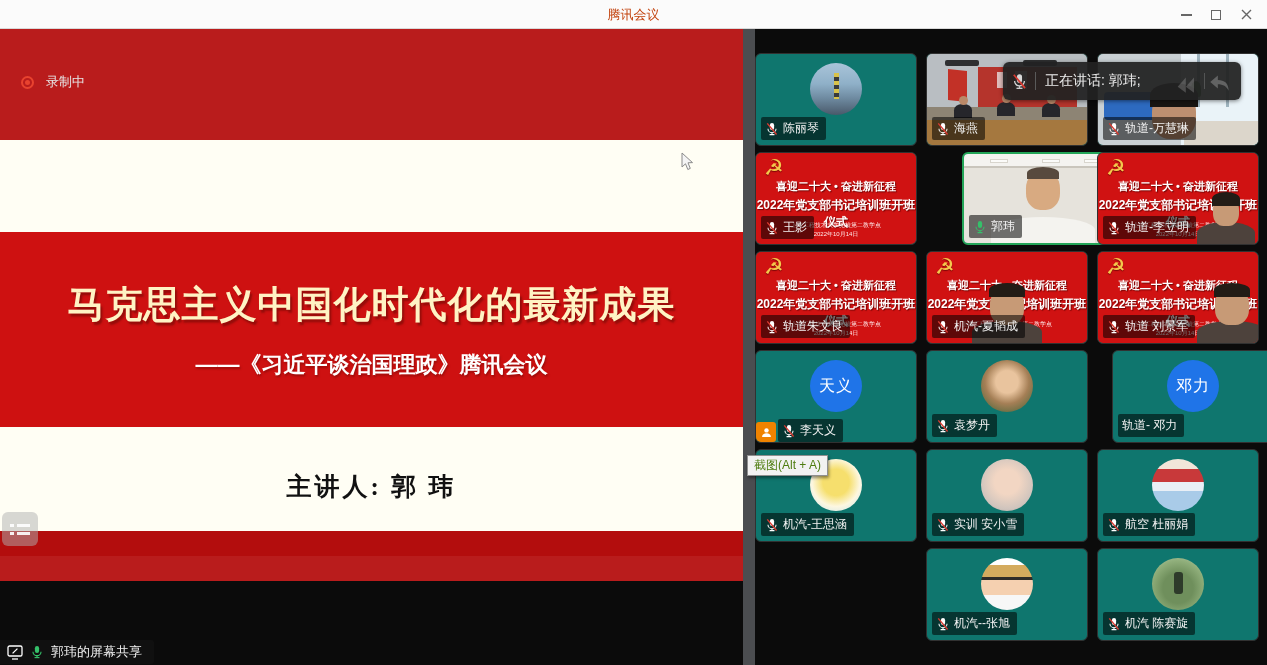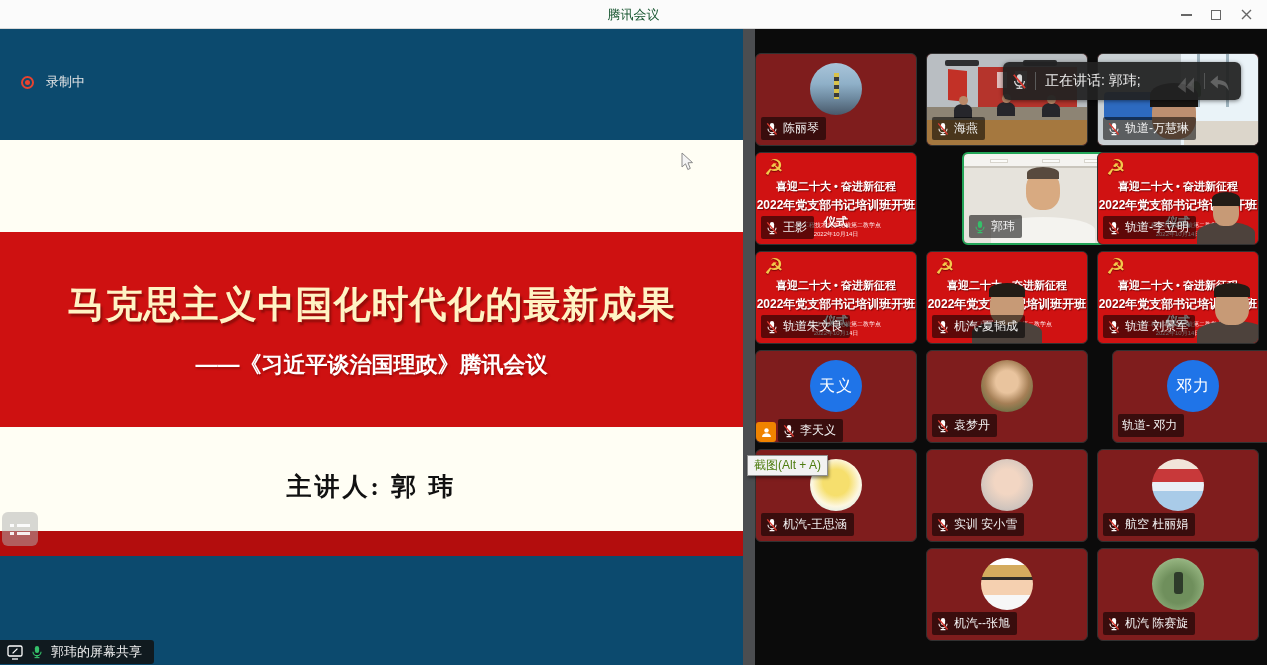--- a/index.html
+++ b/index.html
@@ -2,28 +2,28 @@
 <html><head>
 <meta charset="utf-8">
 <style>
   * { margin:0; padding:0; box-sizing:border-box; }
   html,body { background:#000; }
   body { font-family:"Liberation Sans","DejaVu Sans",sans-serif; }
   .app { position:relative; width:1267px; height:665px; overflow:hidden; background:#0b0b0b; }
 
   
   .titlebar { position:absolute; left:0; top:0; width:1267px; height:29px; background:#fbfbfb; border-bottom:1px solid #d9d9d9; }
-  .titlebar .wtitle { position:absolute; left:0; right:0; top:0; height:29px; line-height:29px; text-align:center; font-size:13px; color:#14532d; }
+  .titlebar .wtitle { position:absolute; left:0; right:0; top:0; height:29px; line-height:29px; text-align:center; font-size:13px; color:#c2410c; }
   .wctrl { position:absolute; top:0; width:30px; height:29px; display:flex; align-items:center; justify-content:center; }
   .wctrl.min { right:66px; } .wctrl.max { right:36px; } .wctrl.close { right:6px; }
   .ic-min { width:11px; height:2px; background:#666; }
   .ic-max { width:10px; height:10px; border:1.5px solid #666; }
 
   
-  .share-area { position:absolute; left:0; top:29px; width:743px; height:636px; background:#0c4a6e; }
+  .share-area { position:absolute; left:0; top:29px; width:743px; height:552px; background:#b91c1c; }
   .recording { position:absolute; left:21px; top:44px; display:flex; align-items:center; gap:12px; }
   .rec-ring { width:13px; height:13px; border:2px solid #e8432f; border-radius:50%; display:flex; align-items:center; justify-content:center; }
   .rec-dot { width:5px; height:5px; background:#e8432f; border-radius:50%; }
   .rec-label { font-size:13px; color:#e6e6e6; }
 
   .slide { position:absolute; left:0; top:111px; width:743px; height:416px; background:#fffef4; }
   .slide-banner { position:absolute; left:0; top:92px; width:743px; height:195px; background:#ce1111; }
   .slide-title { position:absolute; left:0; right:0; top:48px; text-align:center; font-size:37px; font-weight:bold; letter-spacing:1px; color:#fff3c4; text-shadow:2px 3px 2px rgba(110,10,5,.6); }
   .slide-subtitle { position:absolute; left:0; right:0; top:118px; text-align:center; font-size:22px; font-weight:bold; color:#ffffff; text-shadow:1px 2px 2px rgba(110,10,5,.5); }
   .presenter { position:absolute; left:0; right:0; top:330px; text-align:center; font-size:25px; font-weight:bold; color:#111; font-family:"Liberation Serif","DejaVu Serif",serif; letter-spacing:3px; }
@@ -37,21 +37,21 @@
   .cursor { position:absolute; left:681px; top:123px; z-index:6; }
 
   .share-status { position:absolute; left:0; top:611px; height:24px; display:flex; align-items:center; gap:7px; padding:0 12px 0 7px; background:rgba(18,18,18,.85); border-radius:0 3px 3px 0; z-index:5; }
   .share-status .txt { font-size:13px; color:#f0f0f0; }
 
   
   .divider { position:absolute; left:743px; top:29px; width:12px; height:636px; background:#4b4d50; }
 
   
   .panel { position:absolute; left:755px; top:29px; width:512px; height:636px; background:#0b0b0b; }
-  .tile { position:absolute; width:162px; height:93px; background:#7f1d1d; border:1px solid #313131; border-radius:6px; overflow:hidden; }
+  .tile { position:absolute; width:162px; height:93px; background:#0f766e; border:1px solid #313131; border-radius:6px; overflow:hidden; }
   .tile.active { border:2px solid #23a558;margin-left:36px; }
 
   .bottomrow { position:absolute; left:0; bottom:0; display:flex; align-items:flex-end; gap:0; z-index:3; }
   .badge-person { width:20px; height:20px; background:#f08300; border-radius:3px; display:flex; align-items:center; justify-content:center; }
   .label { display:flex; align-items:center; gap:4px; background:rgba(0,0,0,.55); border-radius:2px; padding:3px 7px 3px 4px; margin:0 0 5px 5px; }
   .badge-person + .label { margin-left:2px; margin-bottom:0; }
   .label .nm { font-size:12px; color:#f2f2f2; white-space:nowrap; }
 
   .avatar { position:absolute; left:50%; top:9px; transform:translateX(-50%); width:52px; height:52px; border-radius:50%; overflow:hidden; }
   .avatar.init { background:#1f74e8; display:flex; align-items:center; justify-content:center; color:#fff; font-size:16px; letter-spacing:1px; }

